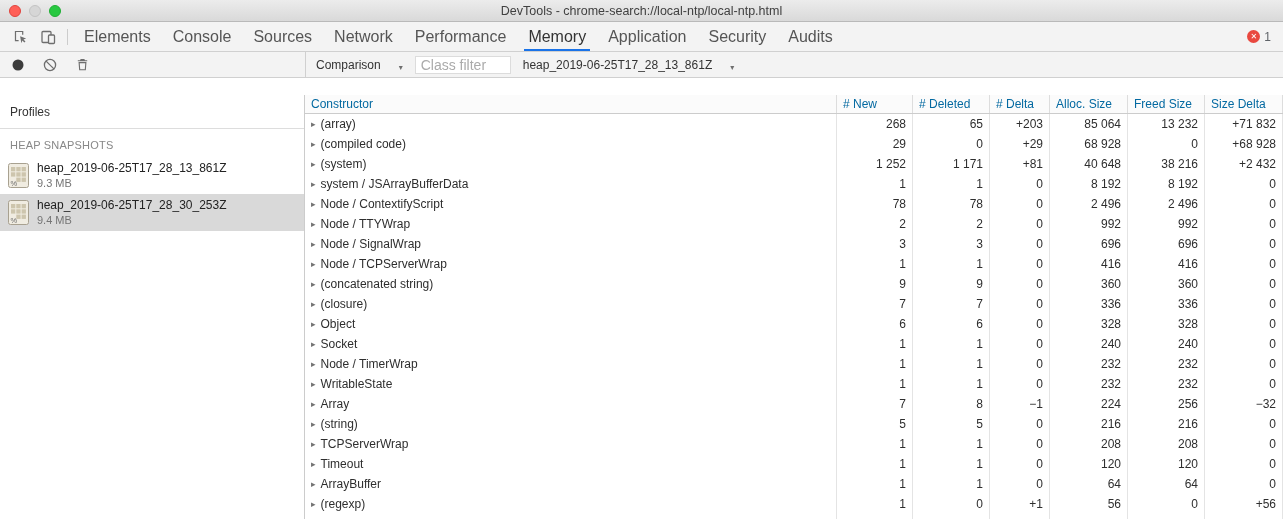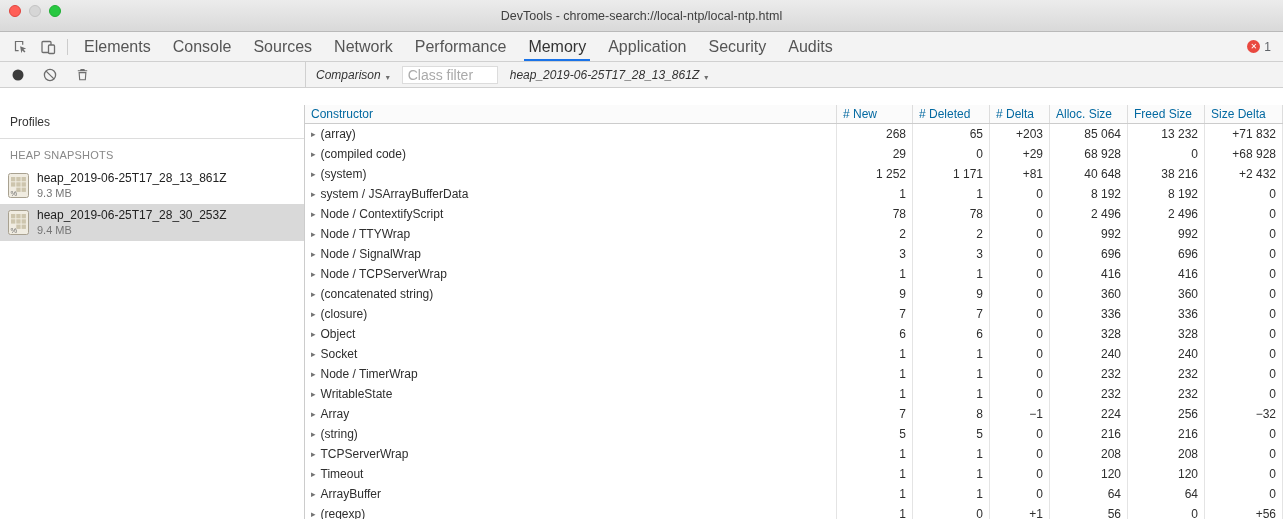--- a/index.html
+++ b/index.html
@@ -2,21 +2,21 @@
 <html><head>
 <meta charset="utf-8">
 <style>
   * { box-sizing: border-box; margin: 0; padding: 0; }
   html, body { background: #fff; }
   body { font-family: "Liberation Sans", "DejaVu Sans", sans-serif; }
 
   .window { width: 1283px; height: 519px; overflow: hidden; background: #fff; position: relative; }
 
   
-  .titlebar { height: 32px; background: linear-gradient(#ececec, #d9d9d9); border-bottom: 1px solid #b9b9b9;
+  .titlebar { height: 22px; background: linear-gradient(#ececec, #d9d9d9); border-bottom: 1px solid #b9b9b9;
               display: flex; align-items: center; position: relative; }
   .traffic { position: absolute; left: 9px; top: 5px; display: flex; gap: 8px; }
   .light { width: 12px; height: 12px; border-radius: 50%; display: inline-block; }
   .light.red { background: #ff5f57; border: 1px solid #e0443e; }
   .light.yellow { background: #d6d6d6; border: 1px solid #c3c3c3; }
   .light.green { background: #28c841; border: 1px solid #1faf34; }
   .title { flex: 1; text-align: center; font-size: 12.5px; color: #404040; }
 
   
   .tabbar { height: 30px; background: #f3f3f3; border-bottom: 1px solid #d0d0d0;
@@ -30,21 +30,21 @@
   .tab.selected::after { content: ""; position: absolute; left: 7px; right: 7px; bottom: 0; height: 2px; background: #1a73e8; }
   .error-badge { margin-left: auto; margin-right: 12px; display: flex; align-items: center; gap: 4px; }
   .err-icon { width: 13px; height: 13px; border-radius: 50%; background: #e9483f; color: #fff;
               font-size: 8px; line-height: 13px; text-align: center; font-weight: bold; }
   .err-count { font-size: 12px; color: #5f6368; }
 
   
   .toolbar { height: 26px; background: #f3f3f3; border-bottom: 1px solid #d0d0d0; display: flex; align-items: stretch; }
   .toolbar-left { width: 305px; flex: none; display: flex; align-items: center; padding-left: 4px; gap: 4px; }
   .toolbar-right { flex: 1; border-left: 1px solid #d0d0d0; display: flex; align-items: center; padding-left: 10px; gap: 12px; }
-  .select { display: flex; align-items: flex-end; gap: 5px; font-size: 12px; color: #333; cursor: default; white-space: nowrap; font-style: italic; }
+  .select { display: flex; align-items: flex-end; gap: 18px; font-size: 12px; color: #333; cursor: default; white-space: nowrap; }
   .dd-arrow { font-size: 8px; color: #6e6e6e; }
   .class-filter { width: 96px; height: 18px; border: 1px solid #dcdcdc; background: #fff;
                   font-family: inherit; font-size: 14px; padding: 0 5px; color: #701a75; outline: none; }
   .class-filter::placeholder { color: #aaa; }
 
   
   .content { display: flex; height: 441px; margin-top: 17px; }
 
   .sidebar { width: 305px; flex: none; border-right: 1px solid #ccc; background: #fff;
              display: flex; flex-direction: column; overflow: hidden; }

